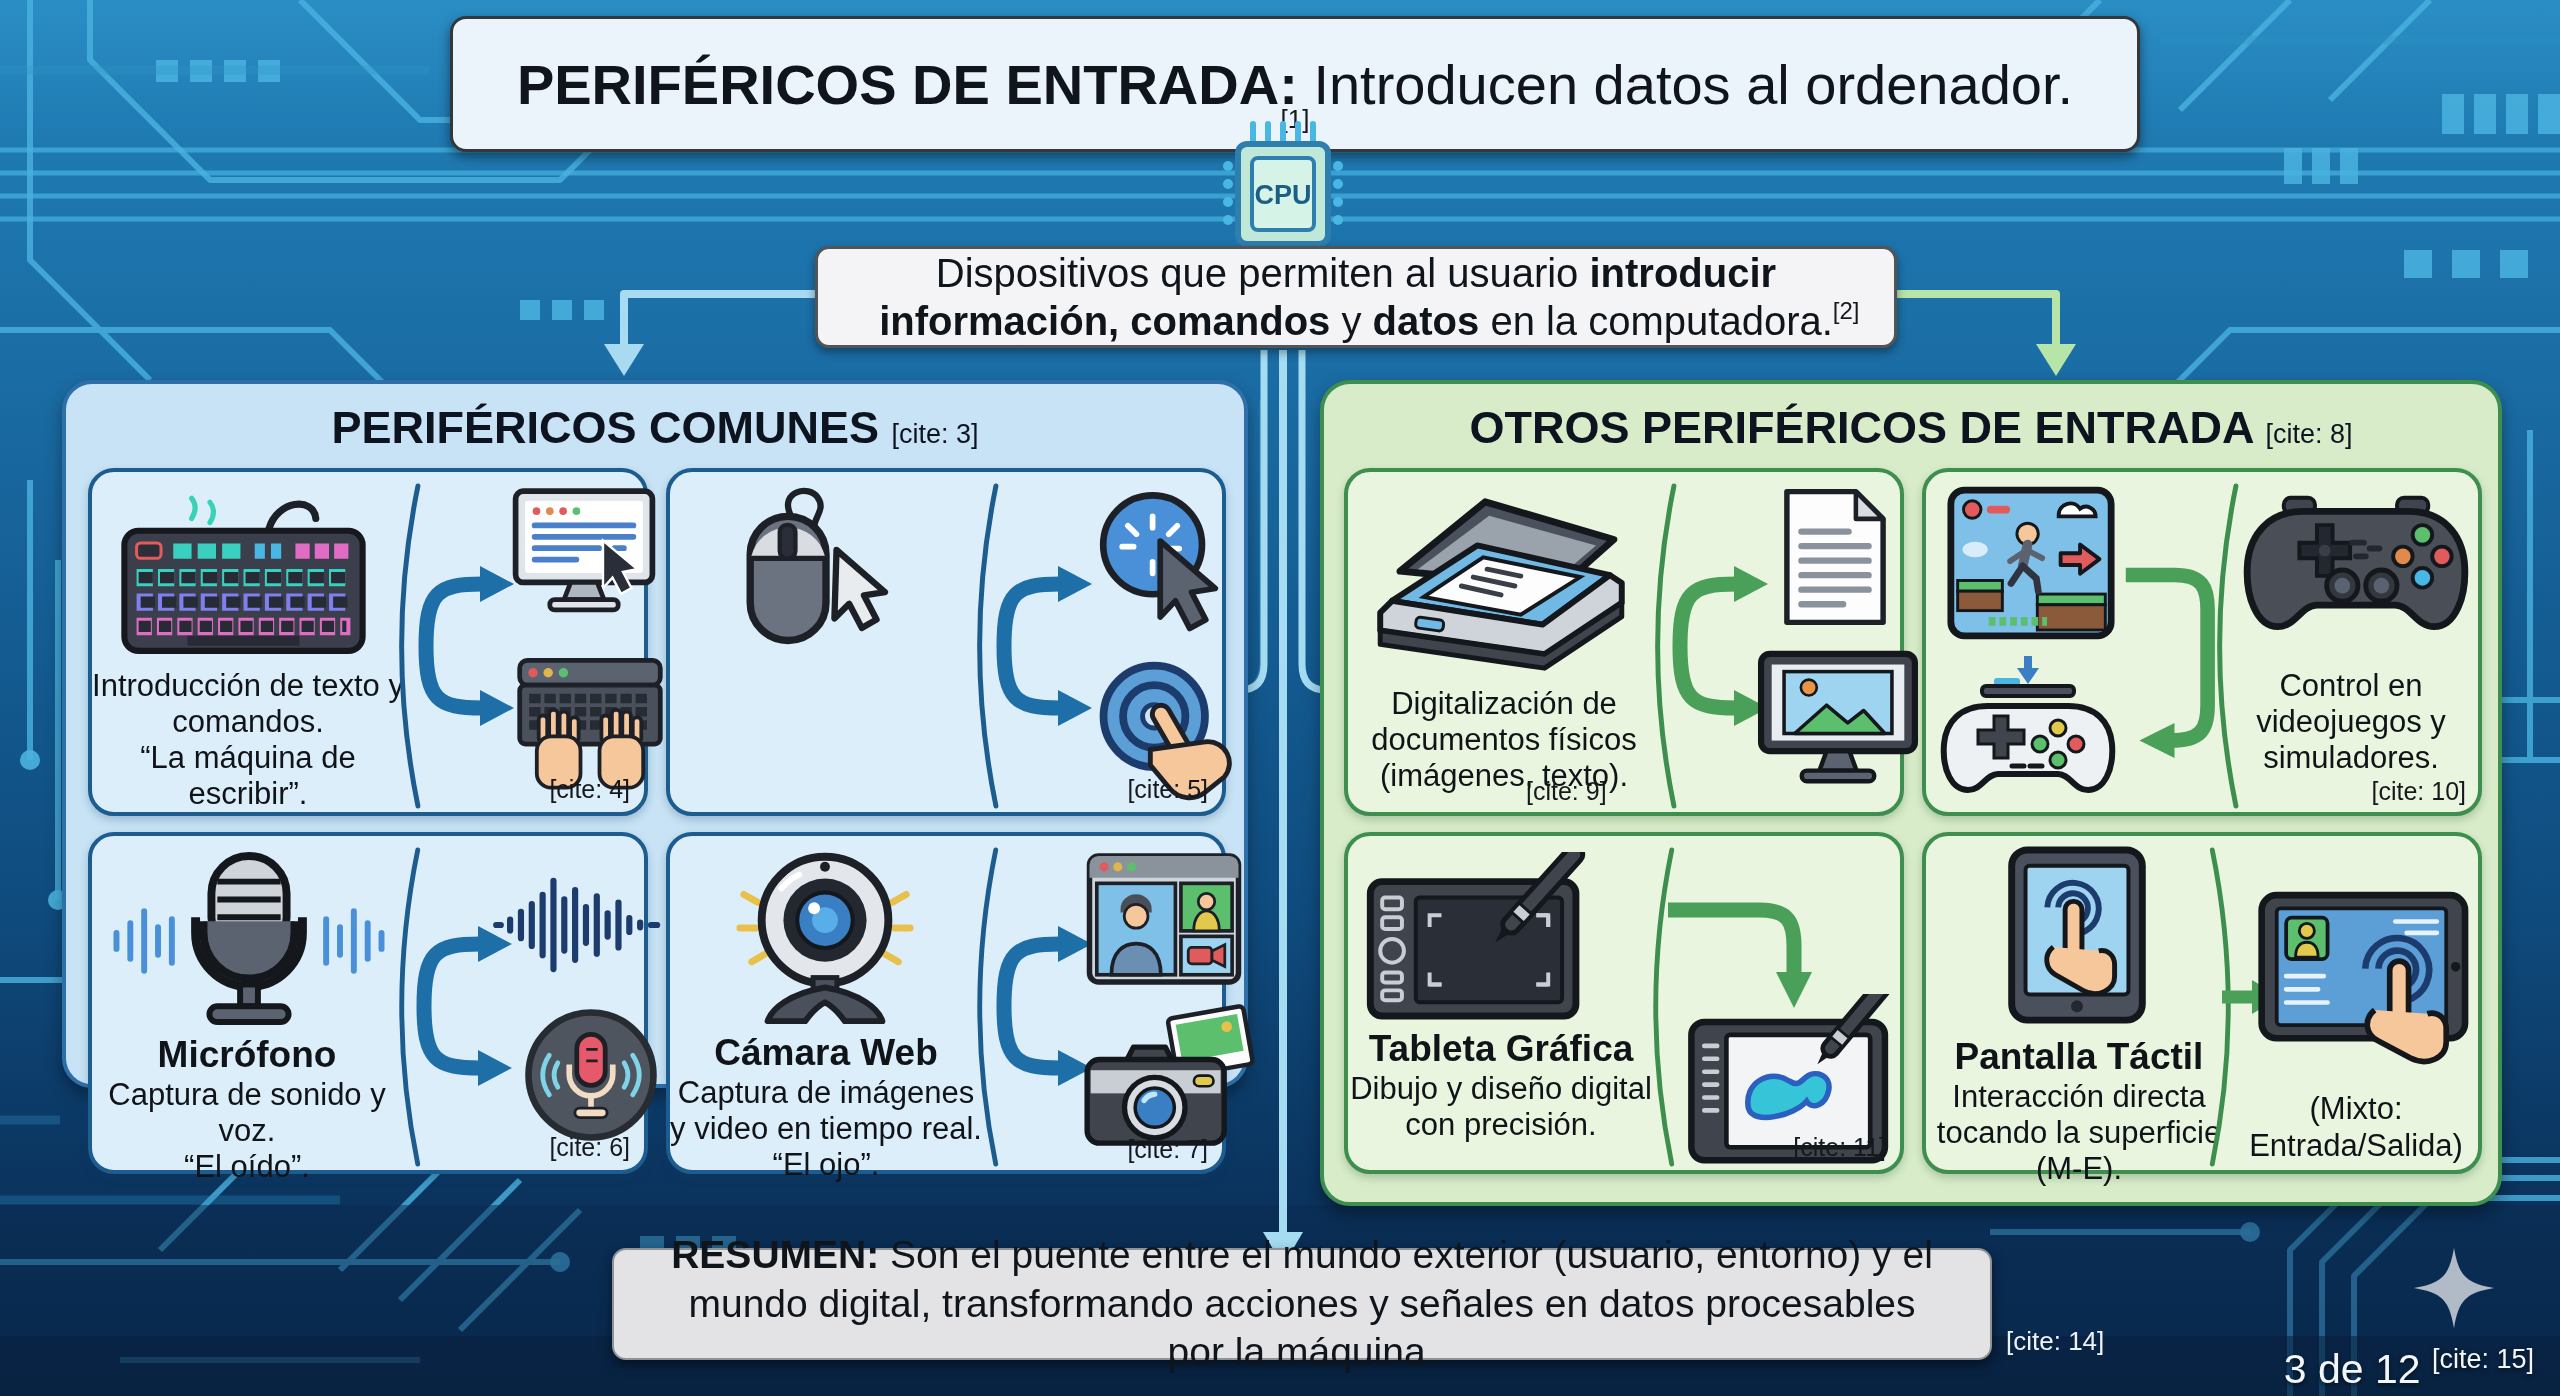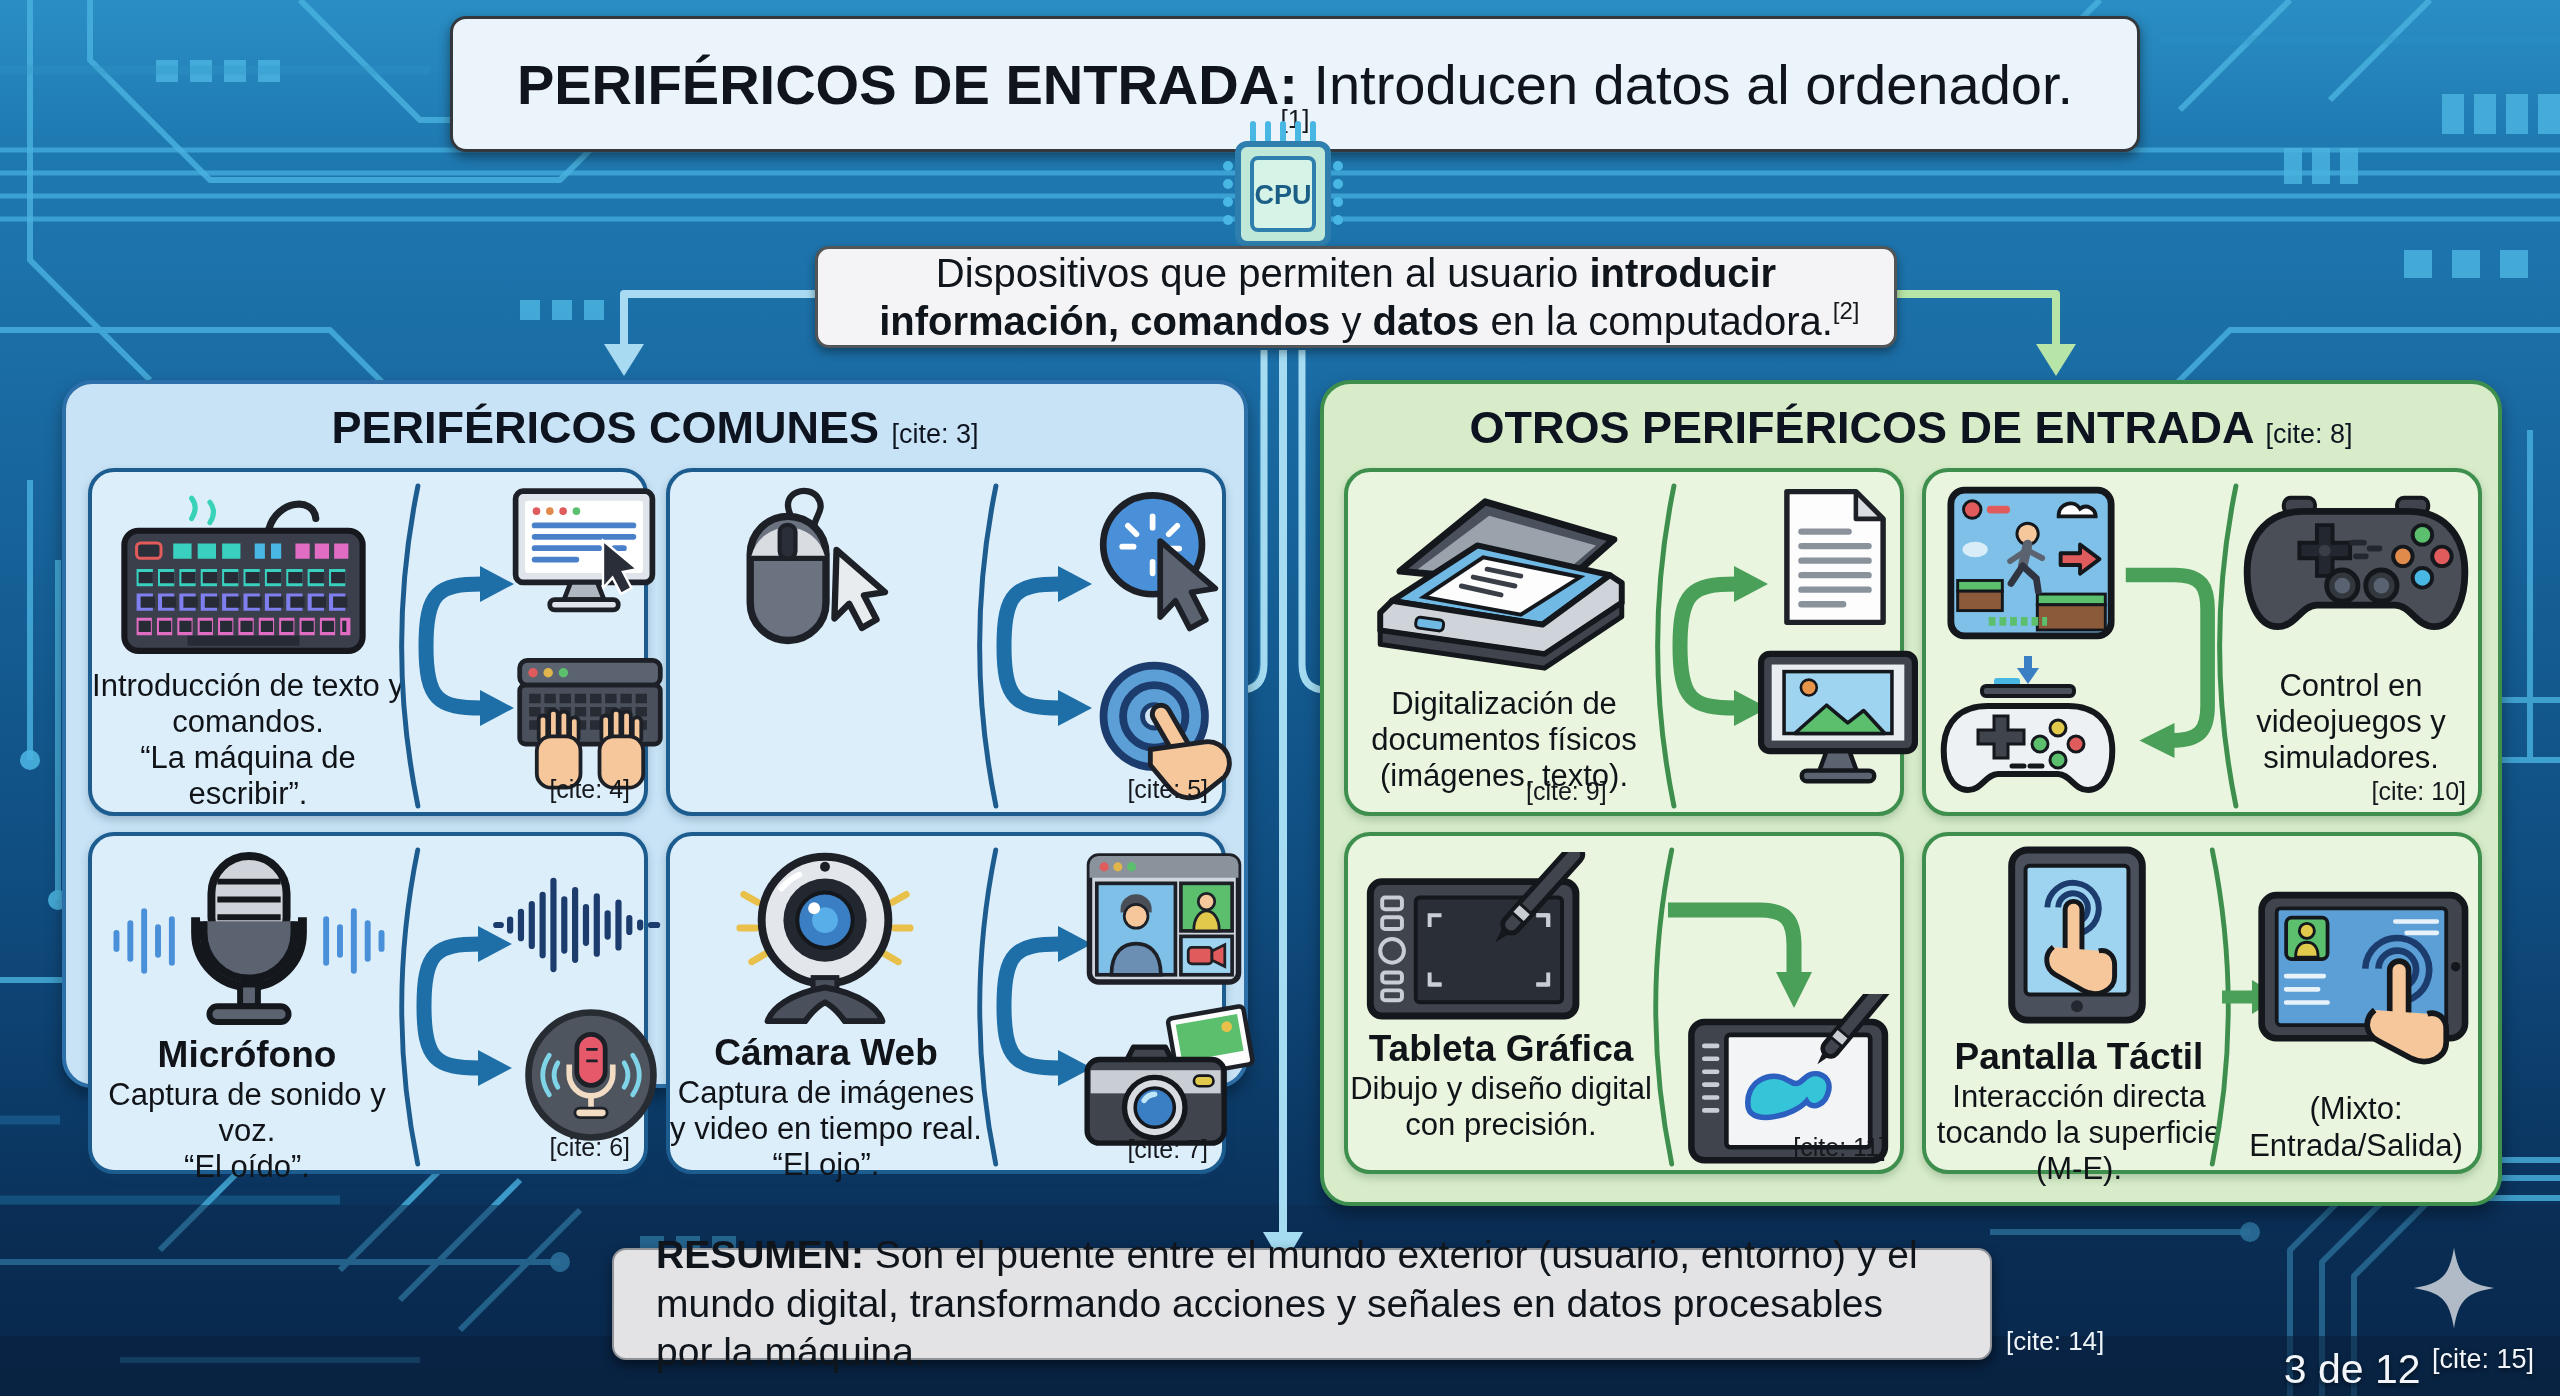--- a/index.html
+++ b/index.html
@@ -33,21 +33,21 @@
 .card.green{background:#e9f5de;border:4px solid #3e8f4e;box-shadow:0 4px 8px rgba(30,80,40,.25)}
 .r1{top:84px;height:348px}.r2{top:448px;height:342px}
 .c1{left:22px}.c2{left:600px}.c1g{left:20px}.c2g{left:598px}
 .t{position:absolute;text-align:center;font-size:31px;line-height:1.16;color:#101418}
 .t b{font-size:37px}
 .cite{position:absolute;font-size:25px;color:#15181c}
 .ic{position:absolute}
 .note{position:absolute;text-align:center;font-size:31px;line-height:1.2;color:#101418}
 .summary{position:absolute;left:612px;top:1248px;width:1380px;height:112px;z-index:2;
   background:#e3e3e5;border:2px solid #8f9397;border-radius:14px;
-  display:flex;align-items:center;justify-content:center;text-align:left;
+  display:flex;align-items:center;justify-content:center;text-align:center;
   font-size:39px;line-height:1.25;padding:6px 42px;box-shadow:0 5px 12px rgba(0,0,0,.5)}
 .sum-cite{position:absolute;left:2006px;top:1326px;z-index:2;font-size:26px;color:#eef3f8}
 .footer-left{position:absolute;left:26px;top:1344px;z-index:3;font-size:41px;color:#f2f6fa;text-shadow:0 2px 4px rgba(0,0,0,.6)}
 .footer-right{position:absolute;right:26px;top:1344px;z-index:3;font-size:41px;color:#f2f6fa;text-shadow:0 2px 4px rgba(0,0,0,.6)}
 .fcite{font-size:27px;vertical-align:super}
 .sparkle{position:absolute;left:2412px;top:1246px;width:84px;height:84px;z-index:3}
 </style>
 </head>
 <body>
 

